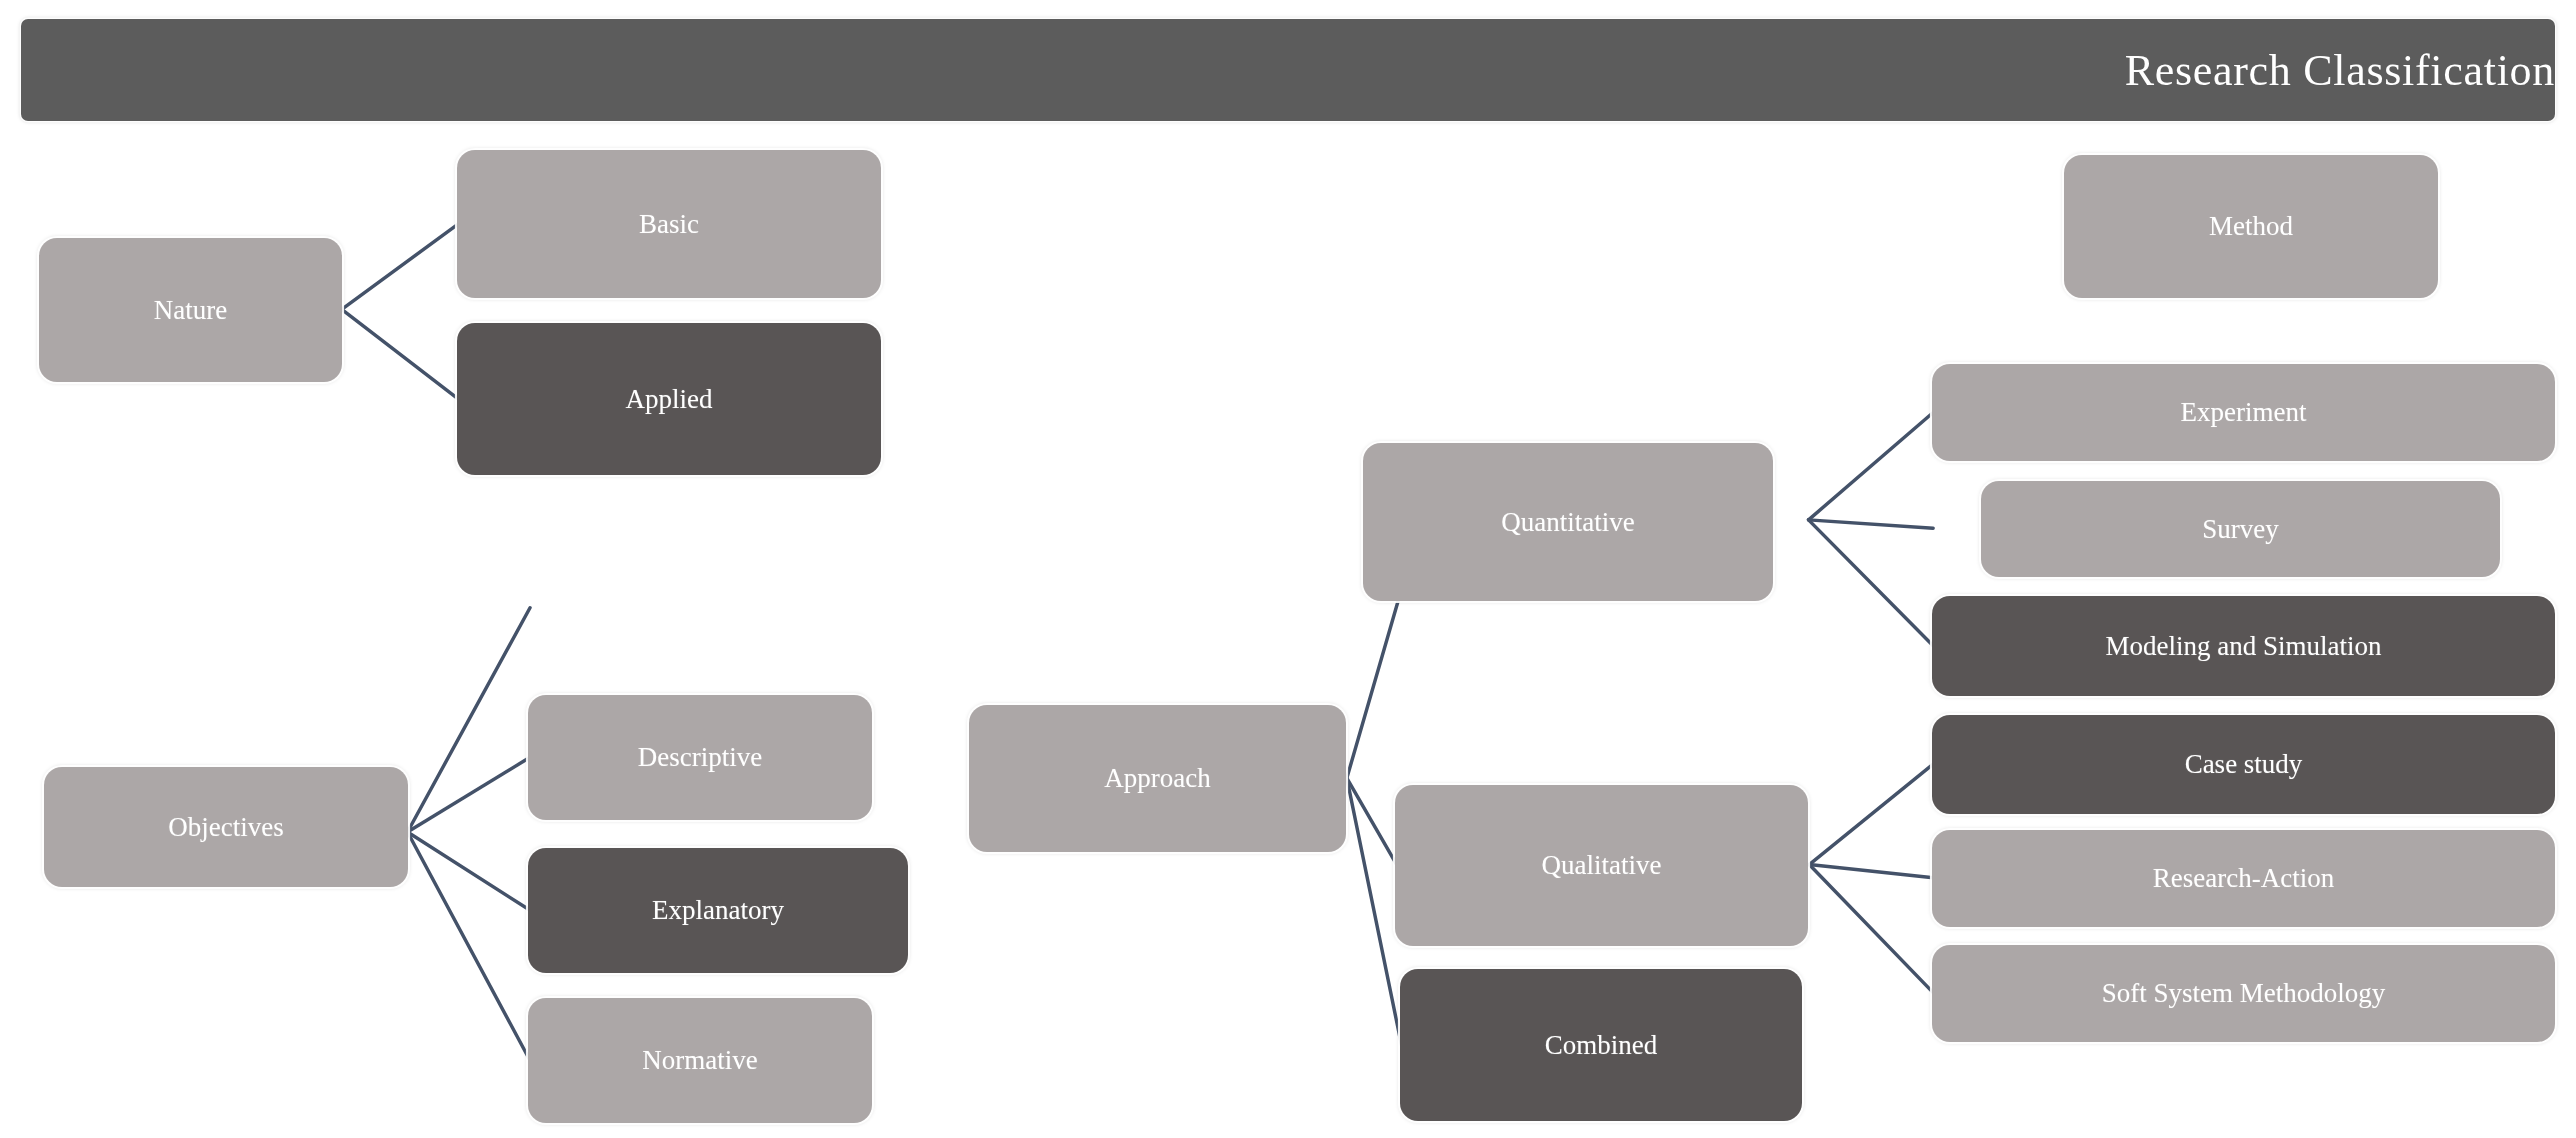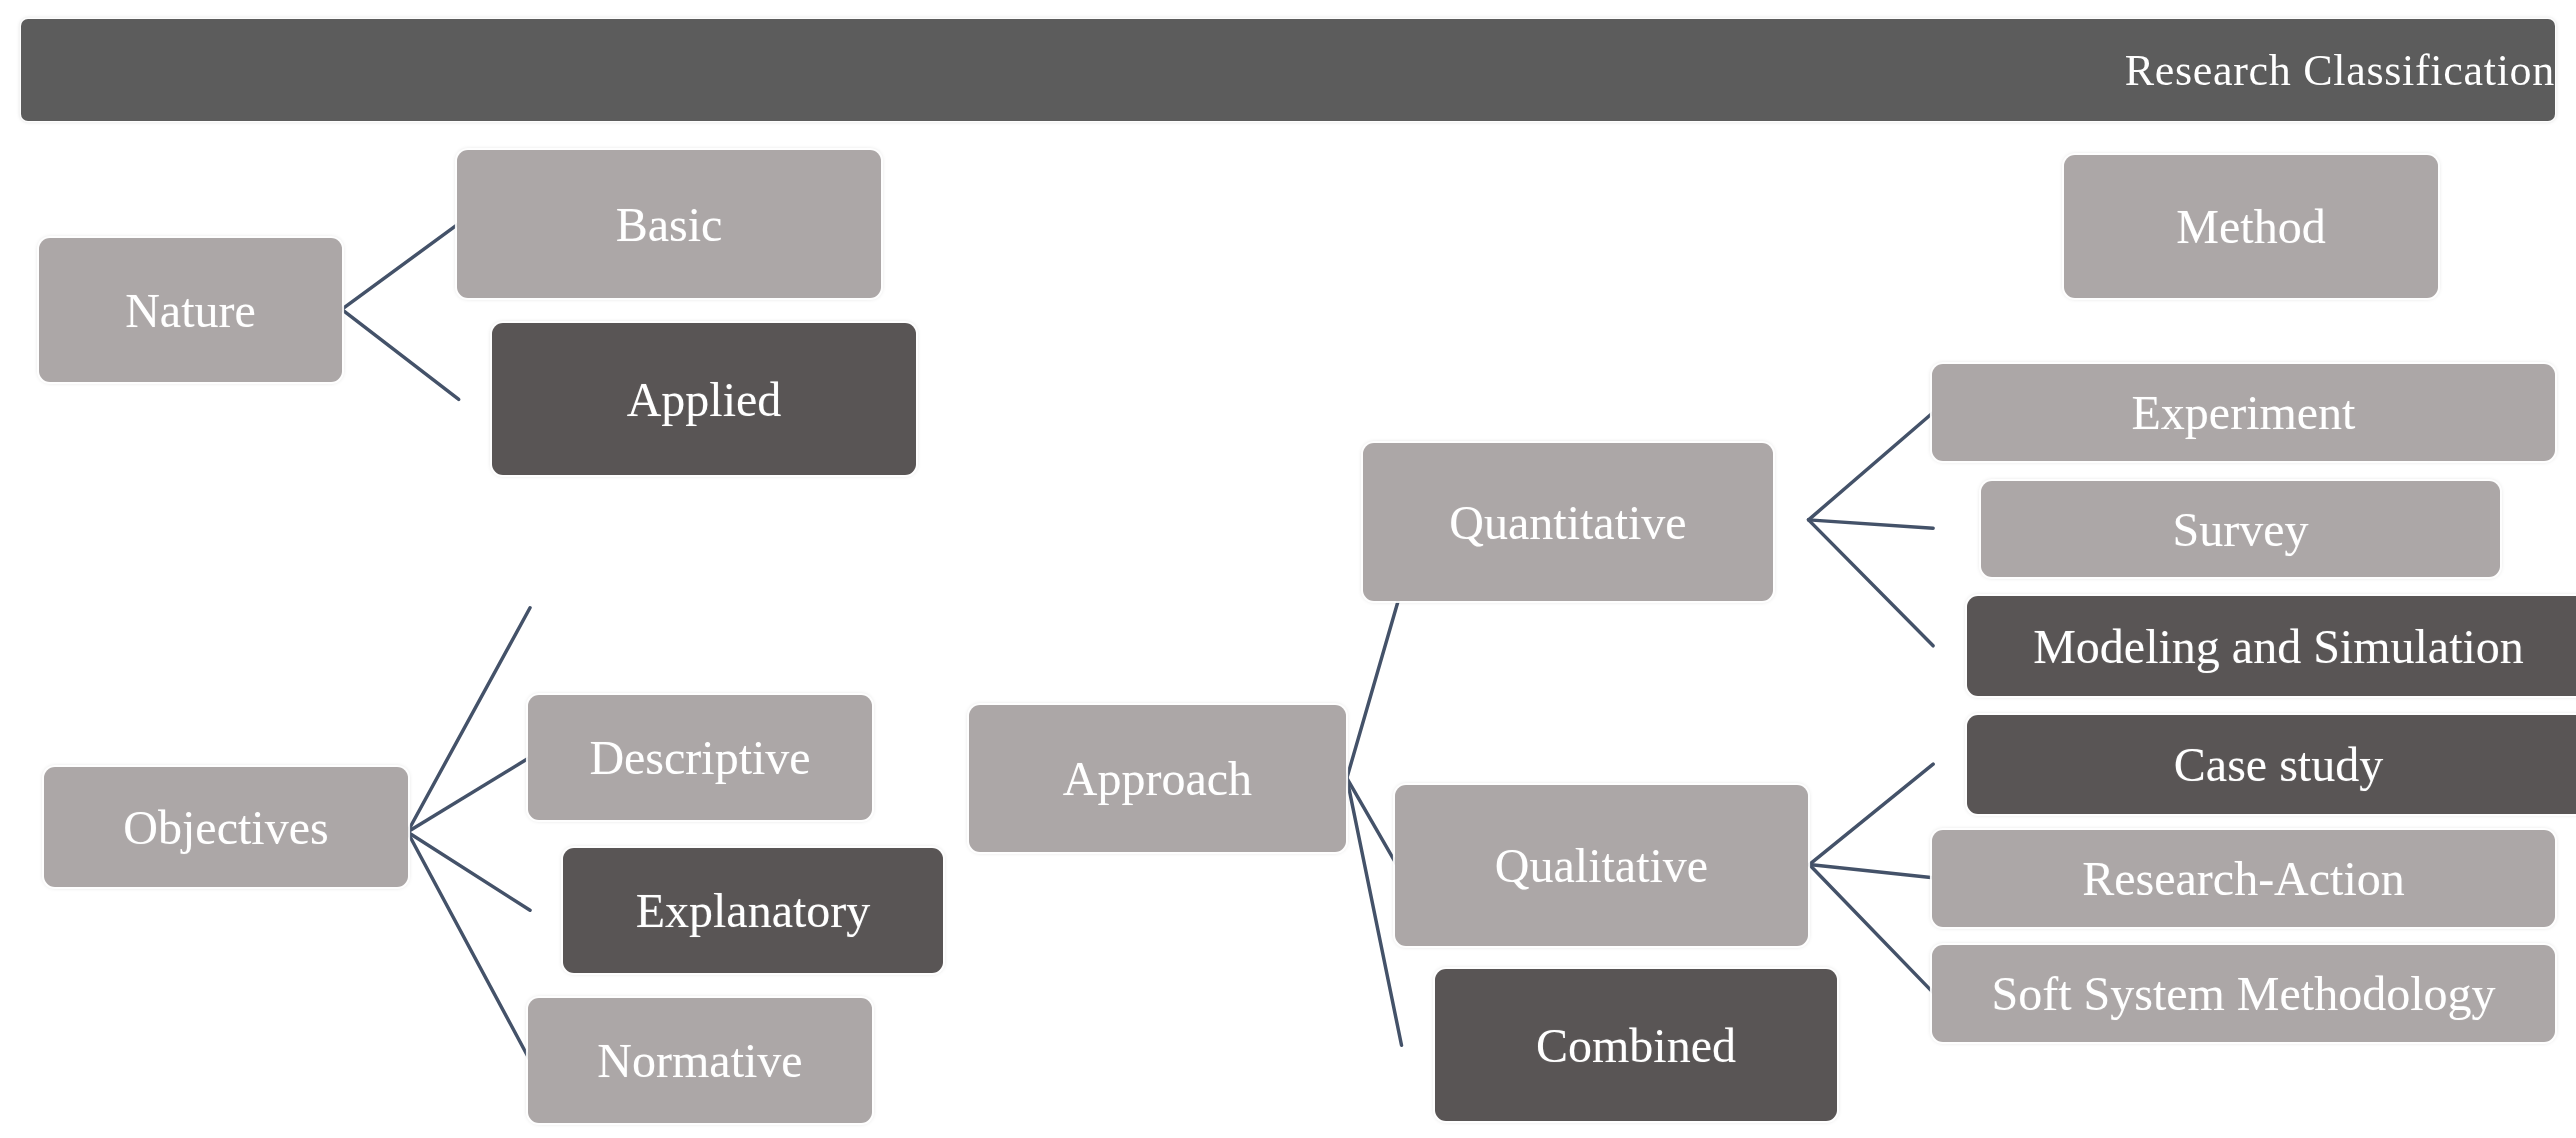--- a/index.html
+++ b/index.html
@@ -17,27 +17,27 @@
   .titlebar{
     position:absolute;left:21px;top:19.4px;width:2534px;height:102px;
     background:var(--bar,#5c5c5c);border-radius:7px;
     color:var(--text-on-node,#ffffff);
     display:flex;align-items:center;justify-content:flex-end;
     font-size:44px;letter-spacing:0.7px;
     box-shadow:0 0 0 1.4px rgba(255,255,255,.9),0 0 4.2px rgba(0,0,0,.25);
   }
   .node{
     position:absolute;display:flex;align-items:center;justify-content:center;
-    color:var(--text-on-node,#ffffff);font-size:48px;text-align:center;
-    border-radius:11px;padding:0 9.7px;box-sizing:border-box;
+    color:var(--text-on-node,#ffffff);font-size:27px;text-align:center;
+    border-radius:18px;padding:0 9.7px;box-sizing:border-box;
     box-shadow:0 0 0 2.1px rgba(255,255,255,.92),0 0 4.8px rgba(0,0,0,.22);
     text-shadow:0 0 1.4px rgba(255,255,255,.25);
   }
   .node.light{background:var(--node-light,#aca7a7);}
-  .node.dark{background:var(--node-dark,#595555);margin-left:35px;}
+  .node.dark{background:var(--node-dark,#595555);}
 </style>
 </head>
 <body>
 
 <div class="stage">
 
   <svg class="wires" viewBox="0 0 3720 1644" aria-hidden="true">
     <line x1="493" y1="447" x2="662" y2="323"></line>
     <line x1="493" y1="447" x2="662" y2="577"></line>
     <line x1="588" y1="1202" x2="765" y2="878"></line>

